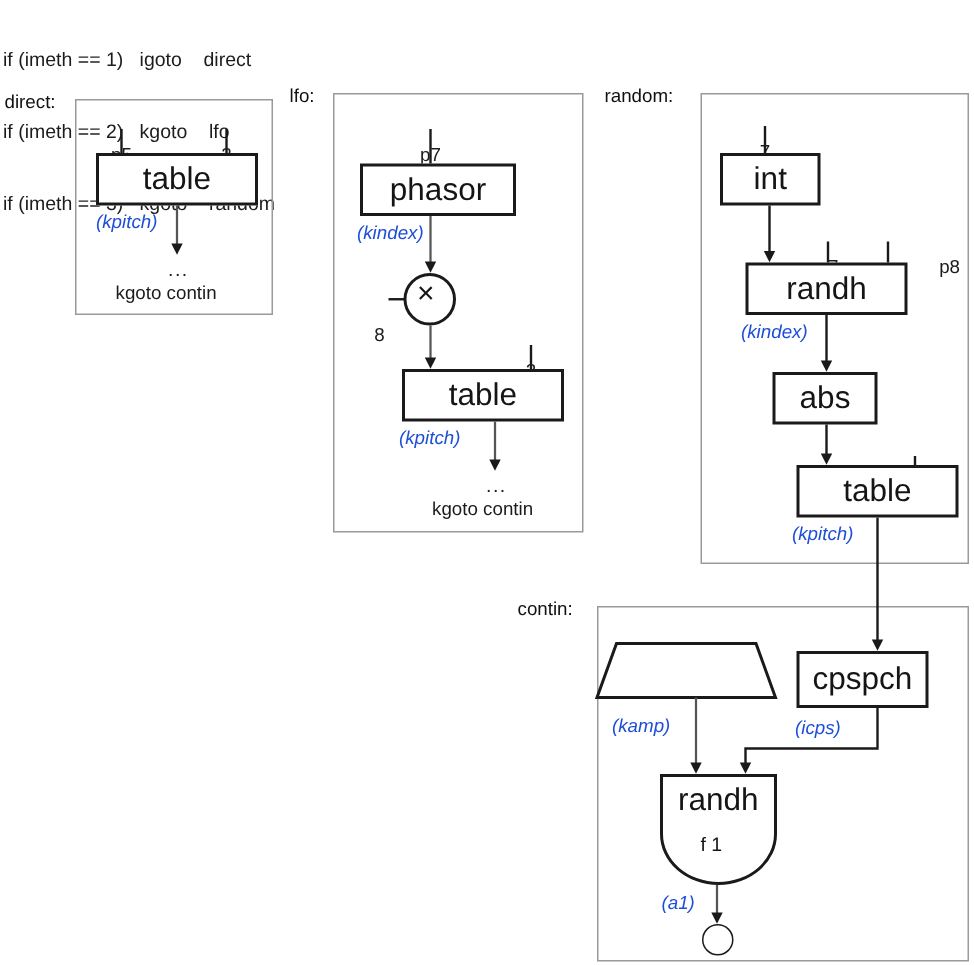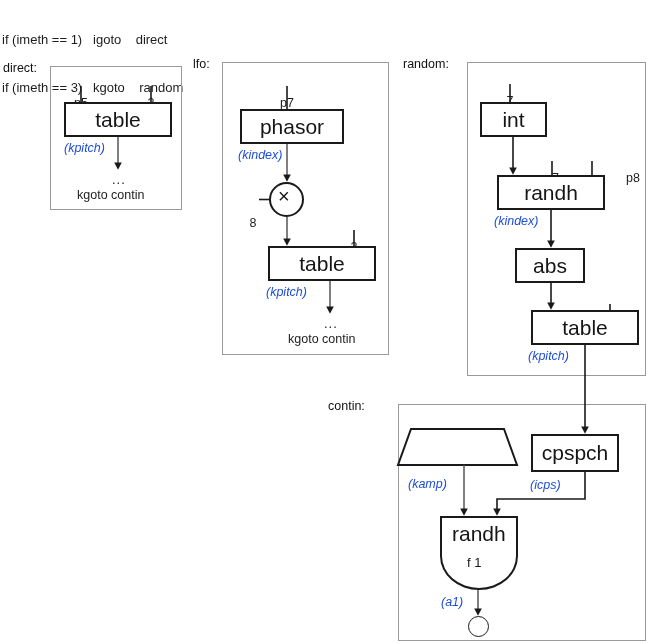--- a/index.html
+++ b/index.html
@@ -129,27 +129,28 @@
     box-sizing: border-box;
   }
 </style>
 </head>
 <body>
 
 <div id="stage">
 
   <div class="code-block">
     <span class="code-line">if (imeth == 1)   igoto    direct</span>
+    <span class="code-line">if (imeth == 2)   kgoto    lfo</span>
     <span class="code-line">if (imeth == 3)   kgoto    random</span>
   </div>
 
   <div class="grp-label" style="left:3px; top:61px;">direct:</div>
   <div class="grp-label" style="left:193px; top:57px;">lfo:</div>
   <div class="grp-label" style="left:403px; top:57px;">random:</div>
-  <div class="grp-label" style="left:328px; top:399px;">contin:</div>
+  <div class="grp-label" style="left:345px; top:399px;">contin:</div>
 
   <div class="grp-box" style="left:50px; top:66px; width:132px; height:144px;"></div>
   <div class="grp-box" style="left:222px; top:62px; width:167px; height:293px;"></div>
   <div class="grp-box" style="left:467px; top:62px; width:179px; height:314px;"></div>
   <div class="grp-box" style="left:398px; top:404px; width:248px; height:237px;"></div>
 
   <div class="port-label" style="left:63px; top:72px; width:36px;">p5</div>
   <div class="port-label" style="left:133px; top:72px; width:36px;">2</div>
   <div class="node-rect" style="left:64px; top:102px; width:108px; height:35px;">table</div>
   <div class="var-label" style="left:64px; top:141px;">(kpitch)</div>

